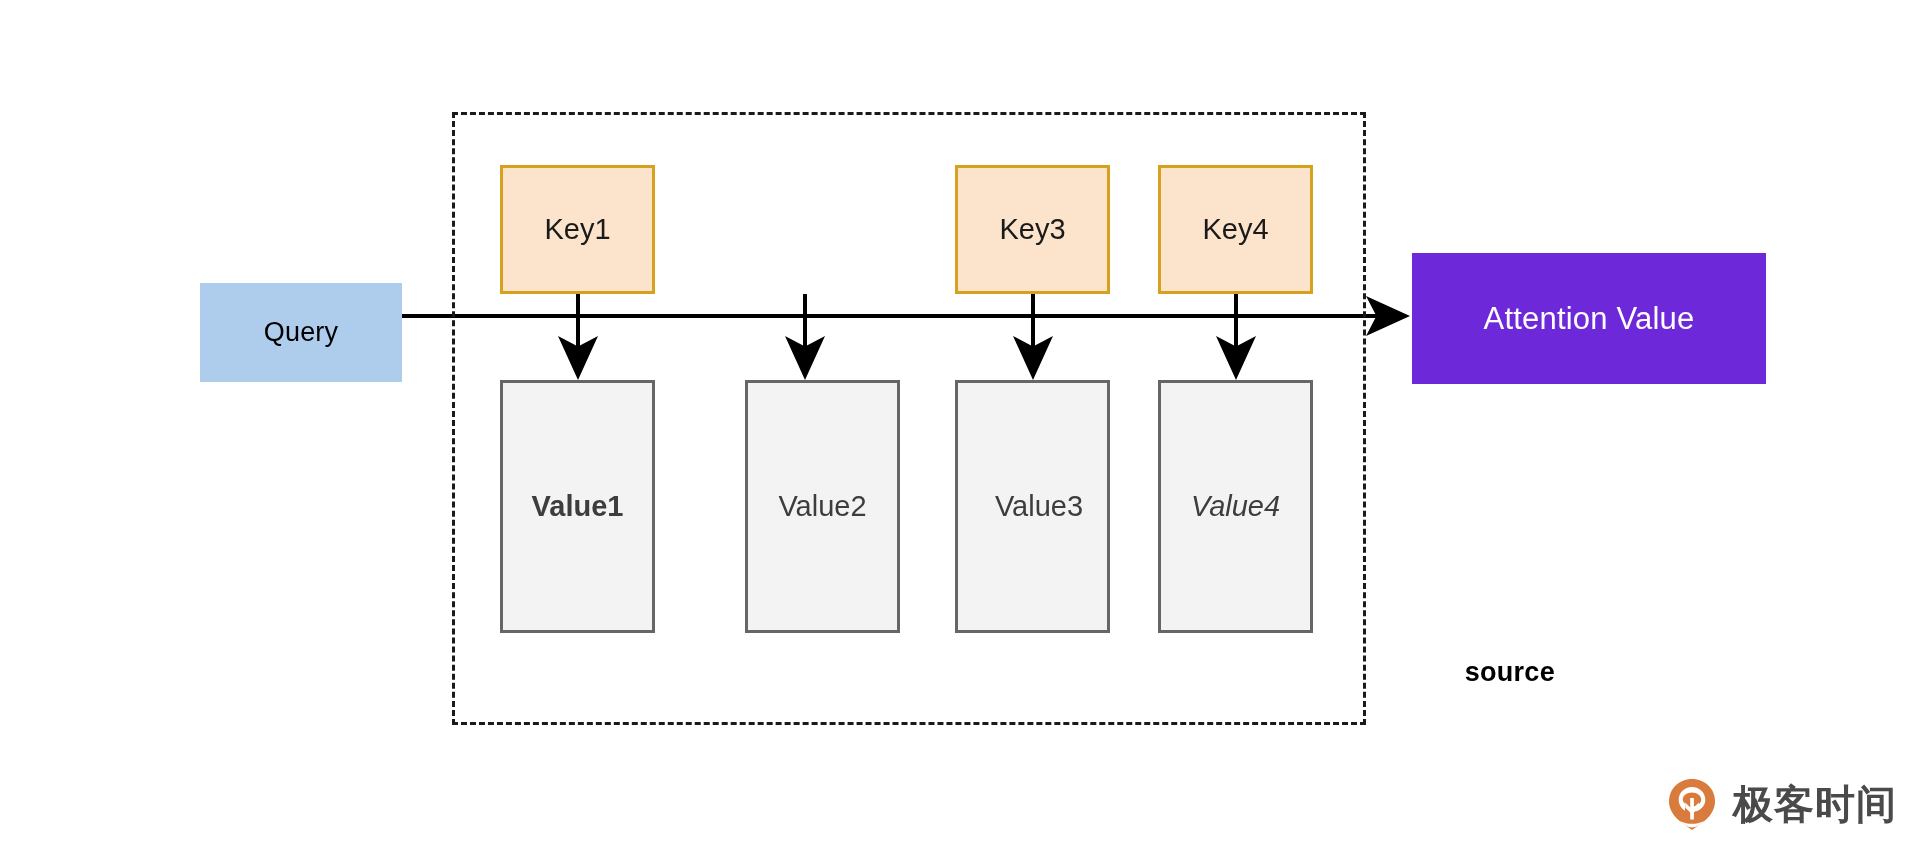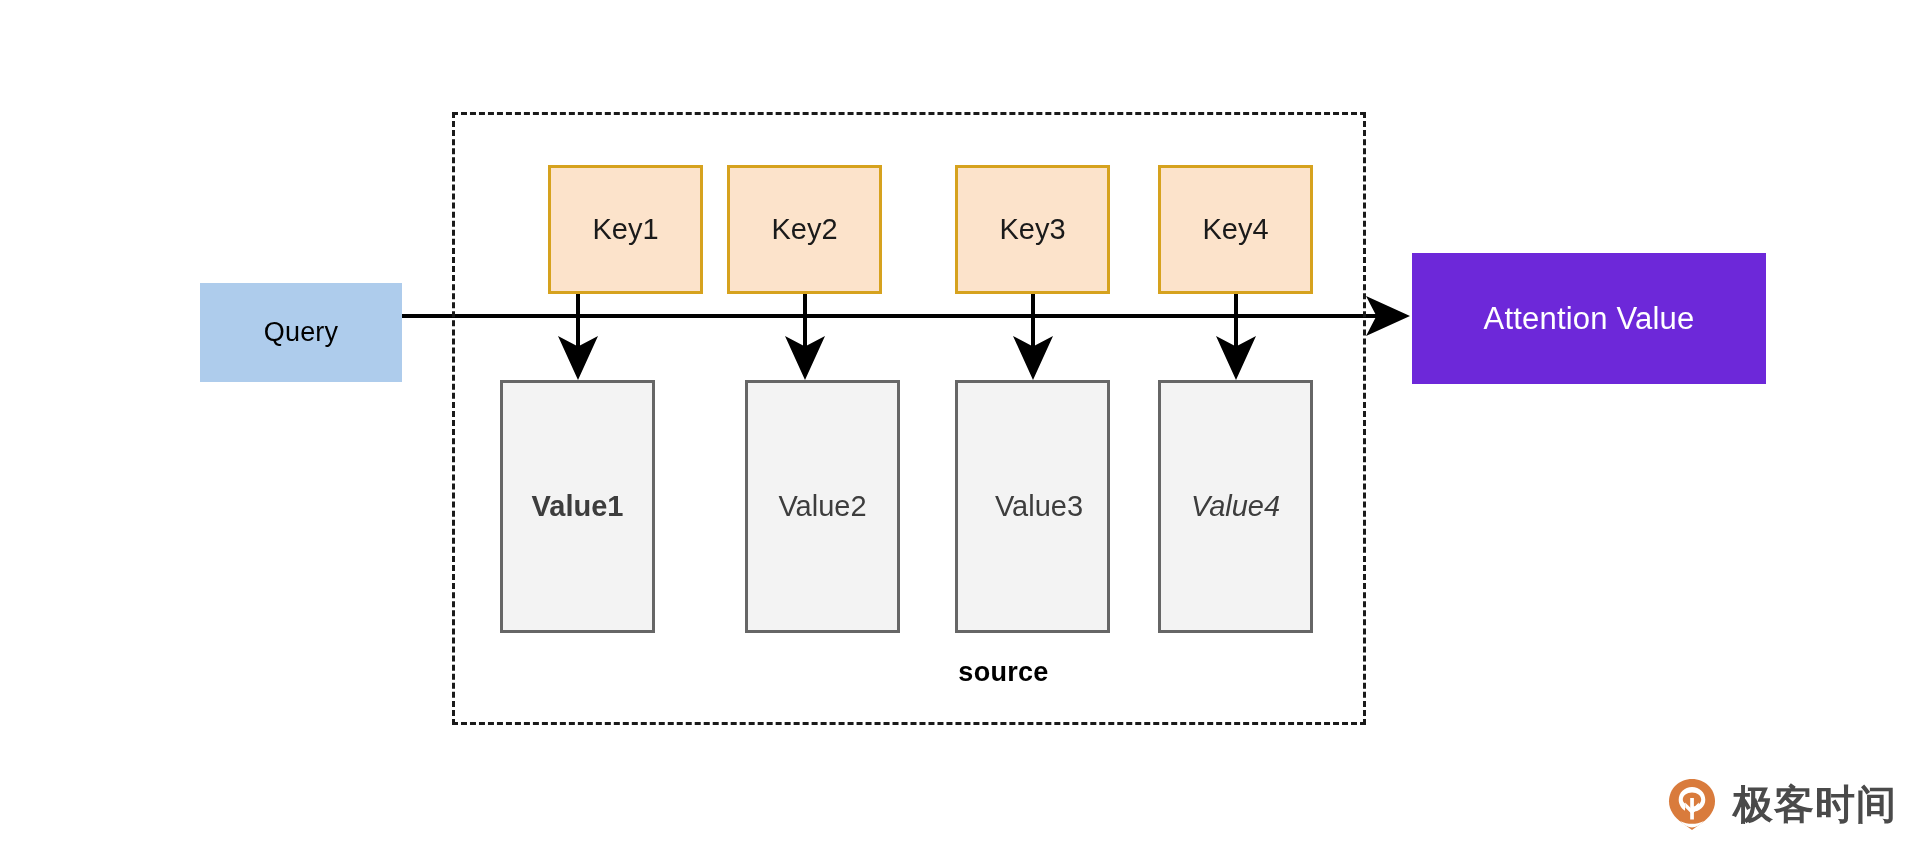--- a/index.html
+++ b/index.html
@@ -65,37 +65,37 @@
     height: 613px;
     box-sizing: border-box;
     border: 3px dashed #1a1a1a;
     background: transparent;
   }
   .source-label {
     position: absolute;
     left: 452px;
     top: 657px;
     width: 1103px;
-    text-align: center;
+    text-align: right;
     font-size: 27px;
     font-weight: bold;
     color: #000000;
     letter-spacing: 0.3px;
   }
   
   .key-box {
     top: 165px;
     width: 155px;
     height: 129px;
     background: #fce3cb;
     border: 3px solid #d6a21e;
     color: #1a1a1a;
     font-size: 29px;
   }
-  .key-1 { left: 500px; margin-left: 48px; }
+  .key-1 { left: 500px; }
   .key-2 { left: 727px; }
   .key-3 { left: 955px; }
   .key-4 { left: 1158px; }
   
   .value-box {
     top: 380px;
     width: 155px;
     height: 253px;
     background: #f3f3f3;
     border: 3px solid #666666;
@@ -156,23 +156,20 @@
 
   <div class="source-frame"></div>
   <div class="source-label">source</div>
 
   <div class="box query-box">
     <span>Query</span>
   </div>
 
   <div class="box key-box key-1">
     <span>Key1</span>
-  </div>
-  <div class="box key-box key-2">
-    <span>Key2</span>
   </div>
   <div class="box key-box key-3">
     <span>Key3</span>
   </div>
   <div class="box key-box key-4">
     <span>Key4</span>
   </div>
 
   <div class="box value-box value-1">
     <span>Value1</span>

